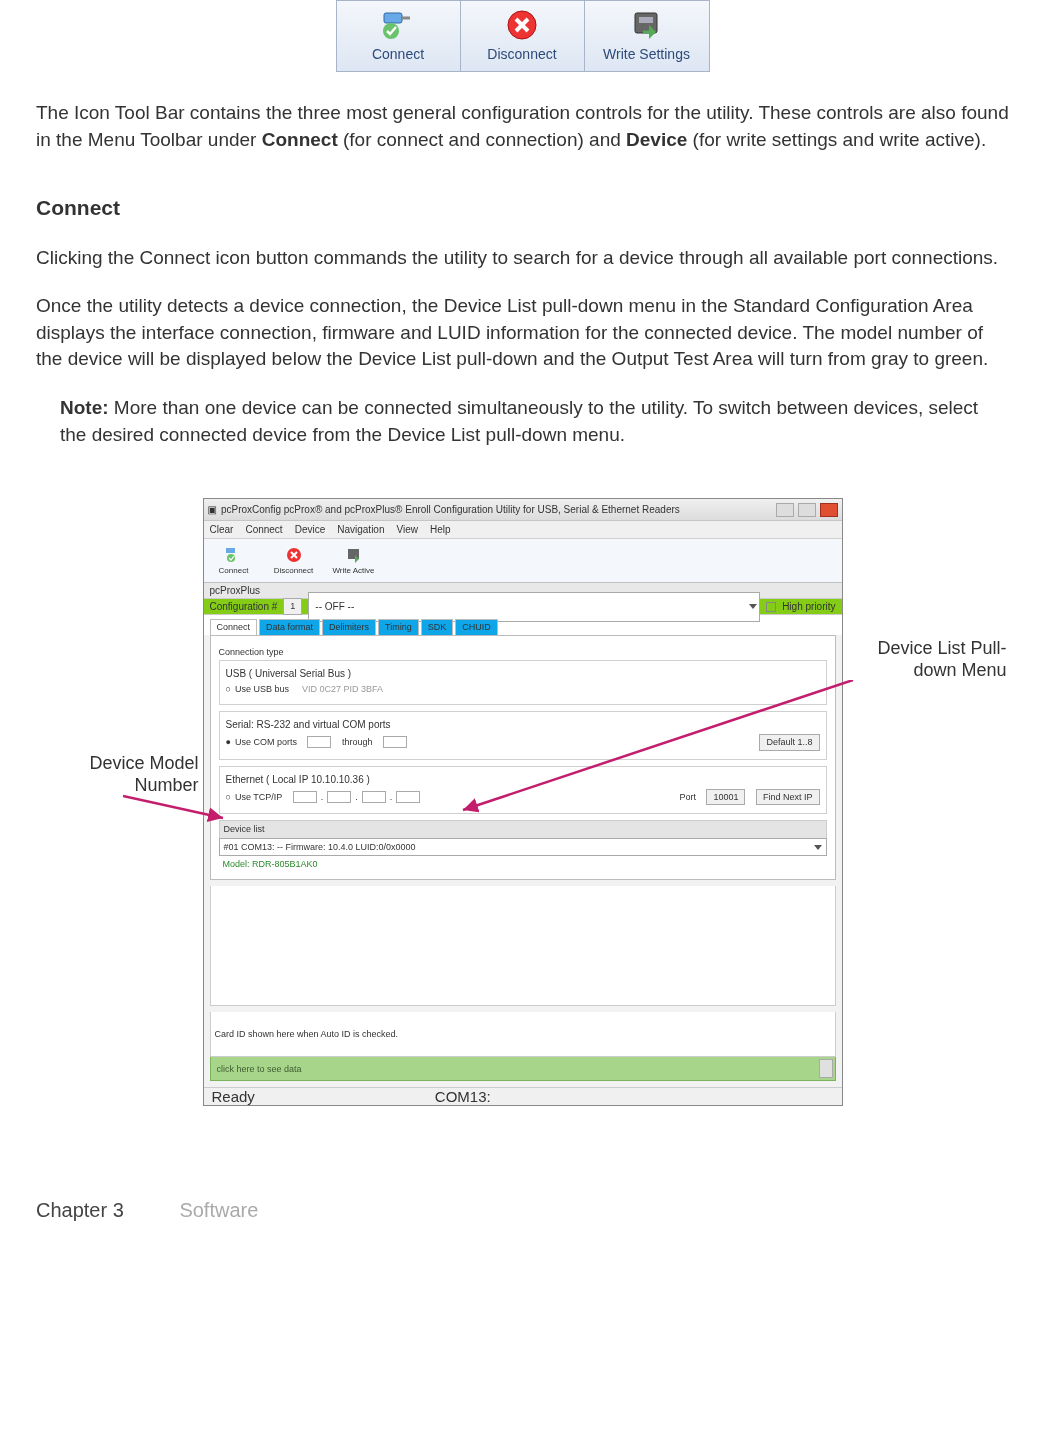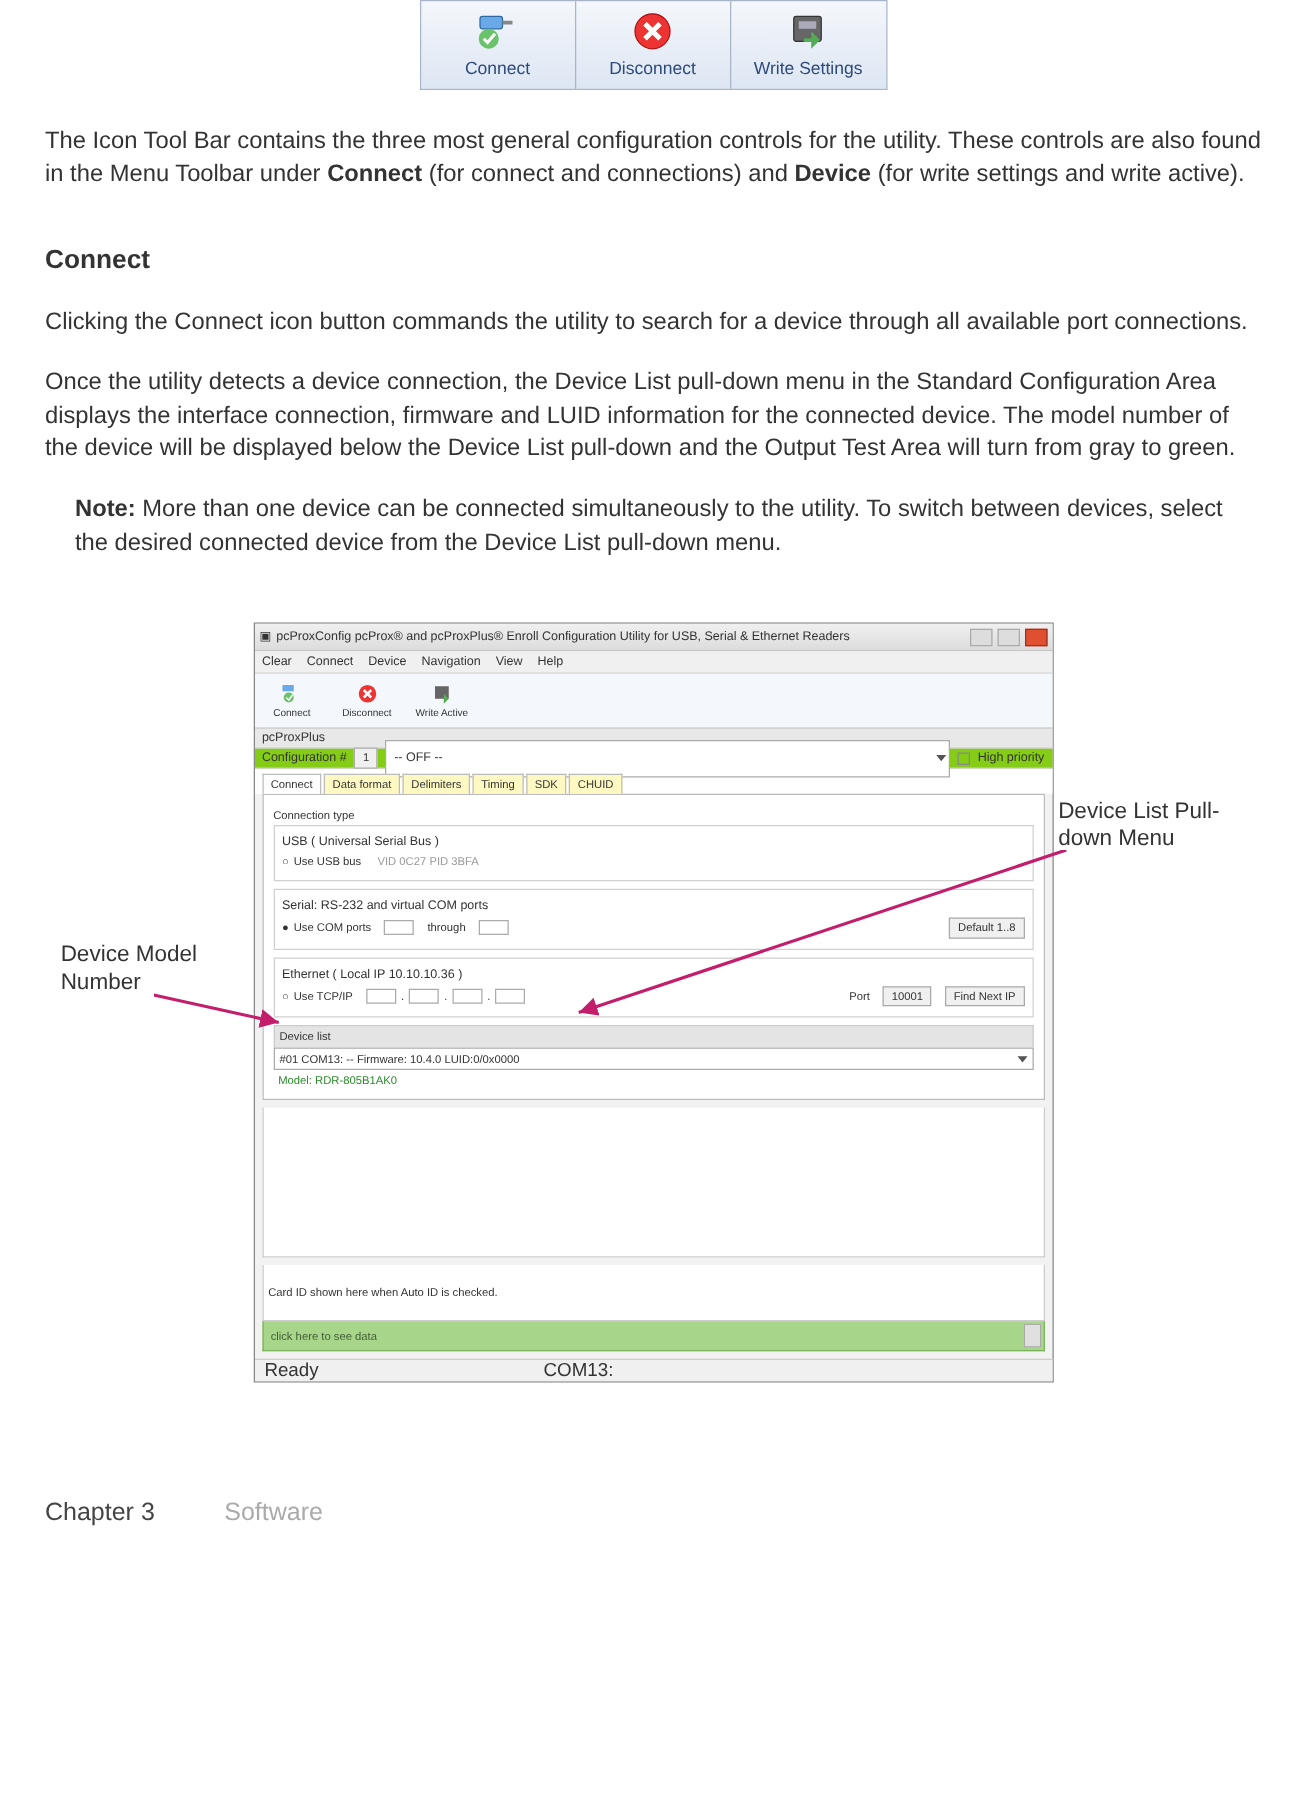--- a/index.html
+++ b/index.html
@@ -27,40 +27,40 @@
 .title-bar { height: 22px; background: linear-gradient(#f0f0f0,#dcdcdc); border-bottom: 1px solid #c5c5c5; display: flex; align-items: center; padding: 0 4px; gap:4px; }
 .title-bar-text { flex:1; white-space: nowrap; overflow: hidden; }
 .win-btn { width:18px; height:14px; background:#ddd; border:1px solid #aaa; }
 .win-close { background:#e05030; border:1px solid #a03020; }
 .menu-bar { height: 18px; background: #f0f0f0; display: flex; gap: 12px; padding: 0 6px; align-items: center; border-bottom: 1px solid #d0d0d0; }
 .win-tb { height: 44px; background: #f4f7fb; border-bottom: 1px solid #c0c0c0; display: flex; align-items: center; }
 .win-tb-btn { width: 60px; height: 42px; display: flex; flex-direction: column; align-items: center; justify-content: center; font-size: 8px; }
 .win-tb-ico { width:18px; height:18px; margin-bottom:1px; }
 .sub-row { height: 16px; background: #e8e8e8; border-bottom: 1px solid #ccc; padding: 0 6px; display:flex; align-items:center; gap:6px; }
 .tabs-row { display: flex; gap: 2px; padding: 4px 6px 0 6px; background: #fff; }
-.tab { background: #fef9c3; border: 1px solid #bcbcbc; border-bottom:none; padding: 1px 6px; font-size:9px; }
+.tab { background: #0ea5e9; border: 1px solid #bcbcbc; border-bottom:none; padding: 1px 6px; font-size:9px; }
 .tab.active { background:#fff; }
 .tab-body { background: #fff; margin: 0 6px 6px 6px; border:1px solid #bcbcbc; padding: 6px 8px; }
 .group-label { font-size:9px; margin: 4px 0 2px 0; }
 .group-box { border:1px solid #d0d0d0; padding: 6px; margin-bottom: 6px; }
 .row { display: flex; align-items: center; gap: 4px; font-size:9px; margin: 2px 0; }
 .spin { width:24px; height:12px; border:1px solid #aaa; background:#fff; display:inline-block; }
 .btn-s { border:1px solid #aaa; background:#f0f0f0; padding:1px 6px; font-size:9px; }
 .sect-label { background:#e4e4e4; font-size:9px; padding:2px 4px; border:1px solid #ccc; border-bottom:none; }
 .device-select { width:100%; border:1px solid #aaa; padding:2px 4px; background:#fff; font-size:9px; display:flex; justify-content:space-between; align-items:center; }
 .arrow-down { width:0; height:0; border-left:4px solid transparent; border-right:4px solid transparent; border-top:5px solid #555; }
 .model-line { color:#2b8a2b; font-size:9px; padding:2px 4px; }
 .blank-area { height: 120px; background:#fff; border:1px solid #ccc; margin:0 6px 6px 6px; border-top:none; }
 .out-area { margin: 0 6px 6px 6px; }
 .out-head { display:flex; justify-content:space-between; align-items:center; border:1px solid #ccc; padding:2px 4px; background:#f5f5f5; font-size:9px; }
 .out-sub { border:1px solid #ccc; border-top:none; padding:16px 4px; font-size:9px; background:#fff; }
 .green-bar { height:24px; background:#a7d68a; border:1px solid #7bb35d; border-top:none; display:flex; align-items:center; padding:0 6px; font-size:9px; color:#415e33; position:relative; }
 .green-bar::after { content:""; position:absolute; right:2px; top:2px; bottom:2px; width:12px; background:#e0e0e0; border:1px solid #aaa; }
 .status-bar { height:18px; background:#f0f0f0; border-top:1px solid #ccc; display:flex; align-items:center; font-size:15px; padding:0 8px; gap:180px; }
-.callout { position:absolute; font-size:18px; color:#333; text-align:left; line-height:1.2; }
+.callout { position:absolute; font-size:18px; color:#333; text-align:right; line-height:1.2; }
 .callout.left { right: 100%; top: 255px; width: 150px; margin-right: 4px; }
 .callout.right { left: 100%; top: 140px; width: 160px; margin-left: 4px; }
 svg.arrow { position:absolute; pointer-events:none; }
 .footer { position: relative; margin-top: 60px; font-size:20px; }
 .footer .chap { color:#444; }
 .footer .soft { color:#aaa; margin-left:50px; }
 .select-wide { flex:1; border:1px solid #aaa; background:#fff; height:30px; display:flex; justify-content:flex-end; align-items:center; padding:0 2px; }
 .chk { width:10px; height:10px; border:1px solid #888; display:inline-block; }
 </style>
 </head>
@@ -90,21 +90,21 @@
           <rect x="10" y="10" width="14" height="6" fill="#aab"></rect>
           <path d="M20 18 L27 25 L20 32" fill="#5a5"></path>
           <path d="M22 25 L14 25" stroke="#5a5" stroke-width="3"></path>
         </svg>
       <span>Write Settings</span>
     </div>
   </div>
 </div>
 
 <p class="para">
-  <span>The Icon Tool Bar contains the three most general configuration controls for the utility. These controls are also found in the Menu Toolbar under </span><span class="bold">Connect</span><span>  (for connect and connections) and </span><span class="bold">Device</span><span> (for write settings and write active).</span>
+  <span>The Icon Tool Bar contains the three most general configuration controls for the utility. These controls are also found in the Menu Toolbar under </span><span class="bold">Connect</span><span>  (for connect and connection) and </span><span class="bold">Device</span><span> (for write settings and write active).</span>
 </p>
 
 <h2 class="h2">Connect</h2>
 
 <p class="para">Clicking the Connect icon button commands the utility to search for a device through all available port connections.</p>
 <p class="para">Once the utility detects a device connection, the Device List pull-down menu in the Standard Configuration Area displays the interface connection, firmware and LUID information for the connected device. The model number of the device will be displayed below the Device List pull-down and the Output Test Area will turn from gray to green.</p>
 
 <p class="note-block">
   <span class="bold">Note:</span><span> More than one device can be connected simultaneously to the utility. To switch between devices, select the desired connected device from the Device List pull-down menu.</span>
 </p>

